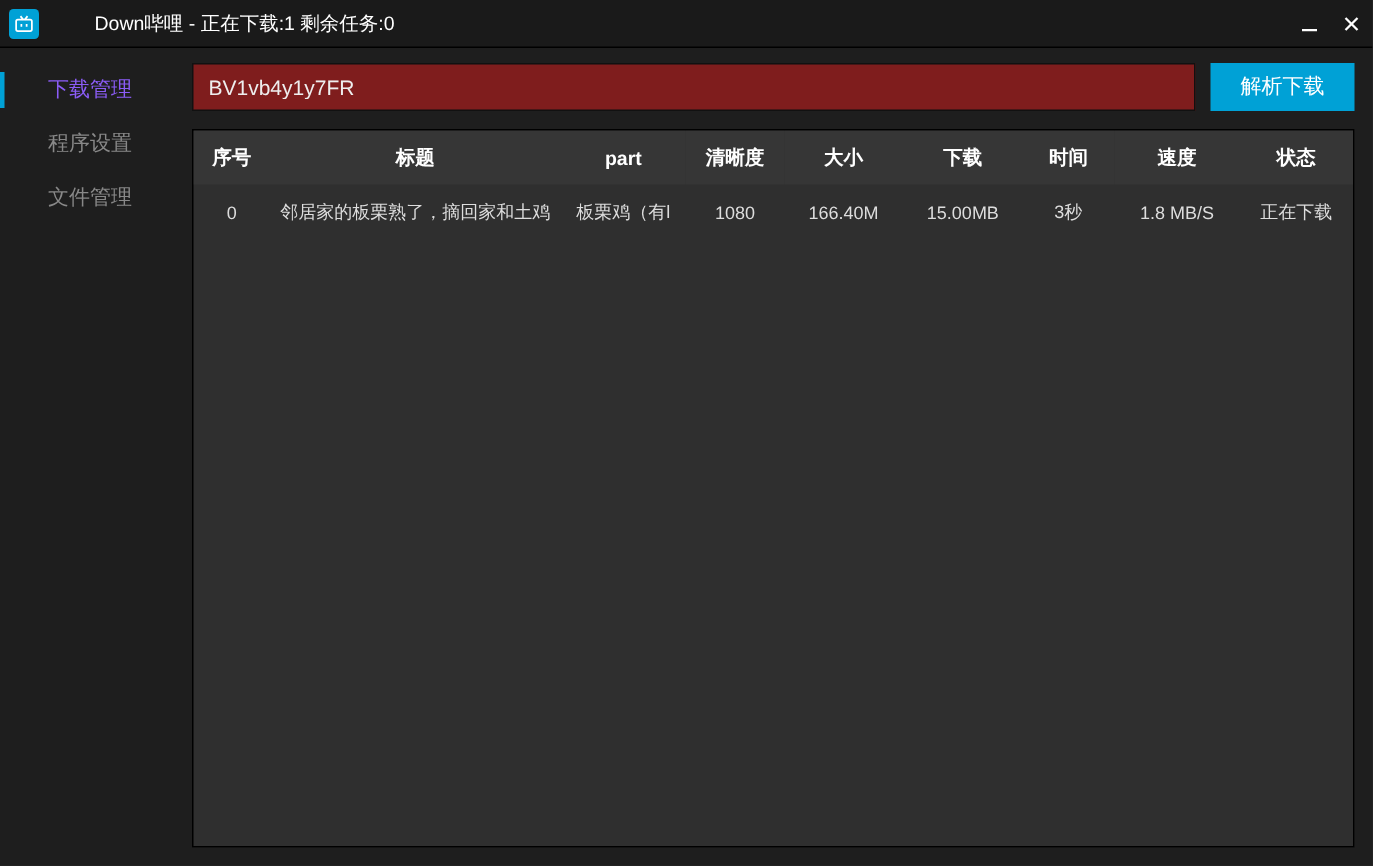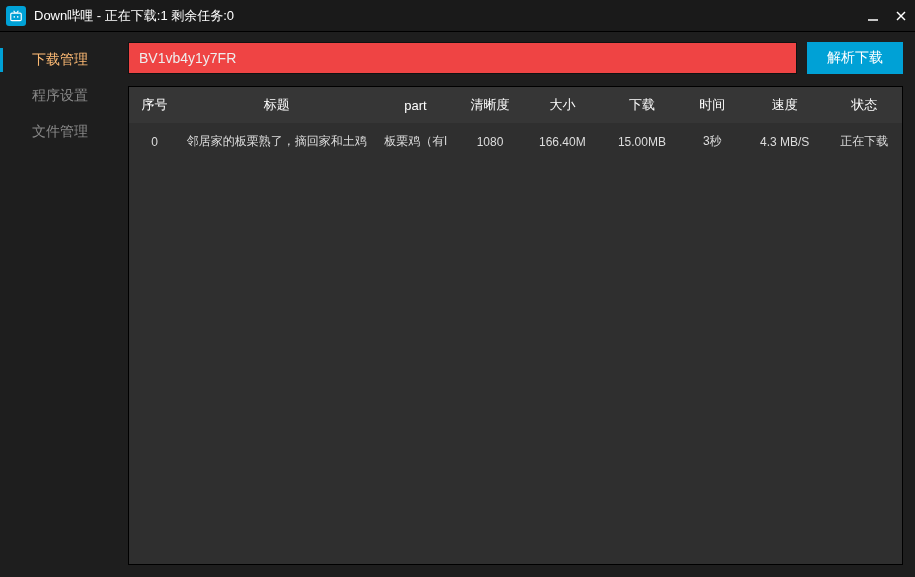--- a/index.html
+++ b/index.html
@@ -10,20 +10,21 @@
     color: #ddd;
     overflow: hidden;
   }
   .titlebar {
     height: 32px;
     background: #1a1a1a;
     border-bottom: 1px solid #000;
     display: flex;
     align-items: center;
     padding-left: 6px;
+    gap: 29px;
   }
   .app-icon {
     width: 20px; height: 20px;
     background: #00a1d6;
     border-radius: 3px;
     display: flex;
     align-items: center;
     justify-content: center;
     margin-right: 8px;
   }
@@ -47,21 +48,21 @@
   .sidebar-item {
     height: 36px;
     display: flex;
     align-items: center;
     justify-content: center;
     font-size: 14px;
     color: #888;
     cursor: pointer;
     position: relative;
   }
-  .sidebar-item.active { color: #fdba74; }
+  .sidebar-item.active { color: #8b5cf6; }
   .sidebar-item.active::before {
     content: "";
     position: absolute;
     left: 0; top: 6px; bottom: 6px;
     width: 3px;
     background: #00a1d6;
   }
   .content {
     flex: 1;
     background: #1e1e1e;
@@ -70,21 +71,21 @@
     flex-direction: column;
   }
   .searchbar {
     display: flex;
     gap: 10px;
     margin-bottom: 12px;
   }
   .search-input {
     flex: 1;
     height: 32px;
-    background: #ef4444;
+    background: #7f1d1d;
     border: 1px solid #111;
     color: #eee;
     padding: 0 10px;
     font-size: 14px;
     font-family: inherit;
     outline: none;
   }
   .parse-btn {
     width: 96px;
     height: 32px;
@@ -102,21 +103,21 @@
     overflow: hidden;
   }
   table {
     width: 100%;
     border-collapse: collapse;
     font-size: 12px;
   }
   thead tr { background: #363636; }
   thead th {
     color: #fff;
-    font-weight: normal;
+    font-weight: bold;
     text-align: center;
     padding: 9px 4px;
     font-size: 13px;
   }
   tbody td {
     color: #ddd;
     text-align: center;
     padding: 10px 4px;
     white-space: nowrap;
     overflow: hidden;
@@ -196,20 +197,20 @@
         </thead>
         <tbody>
           <tr>
             <td class="col-index">0</td>
             <td class="col-title">邻居家的板栗熟了，摘回家和土鸡</td>
             <td class="col-part">板栗鸡（有l</td>
             <td class="col-quality">1080</td>
             <td class="col-size">166.40M</td>
             <td class="col-downloaded">15.00MB</td>
             <td class="col-time">3秒</td>
-            <td class="col-speed">4.3 MB/S</td>
+            <td class="col-speed">1.8 MB/S</td>
             <td class="col-status">正在下载</td>
           </tr>
         </tbody>
       </table>
     </div>
   </div>
 </div>
 
 </body></html>

